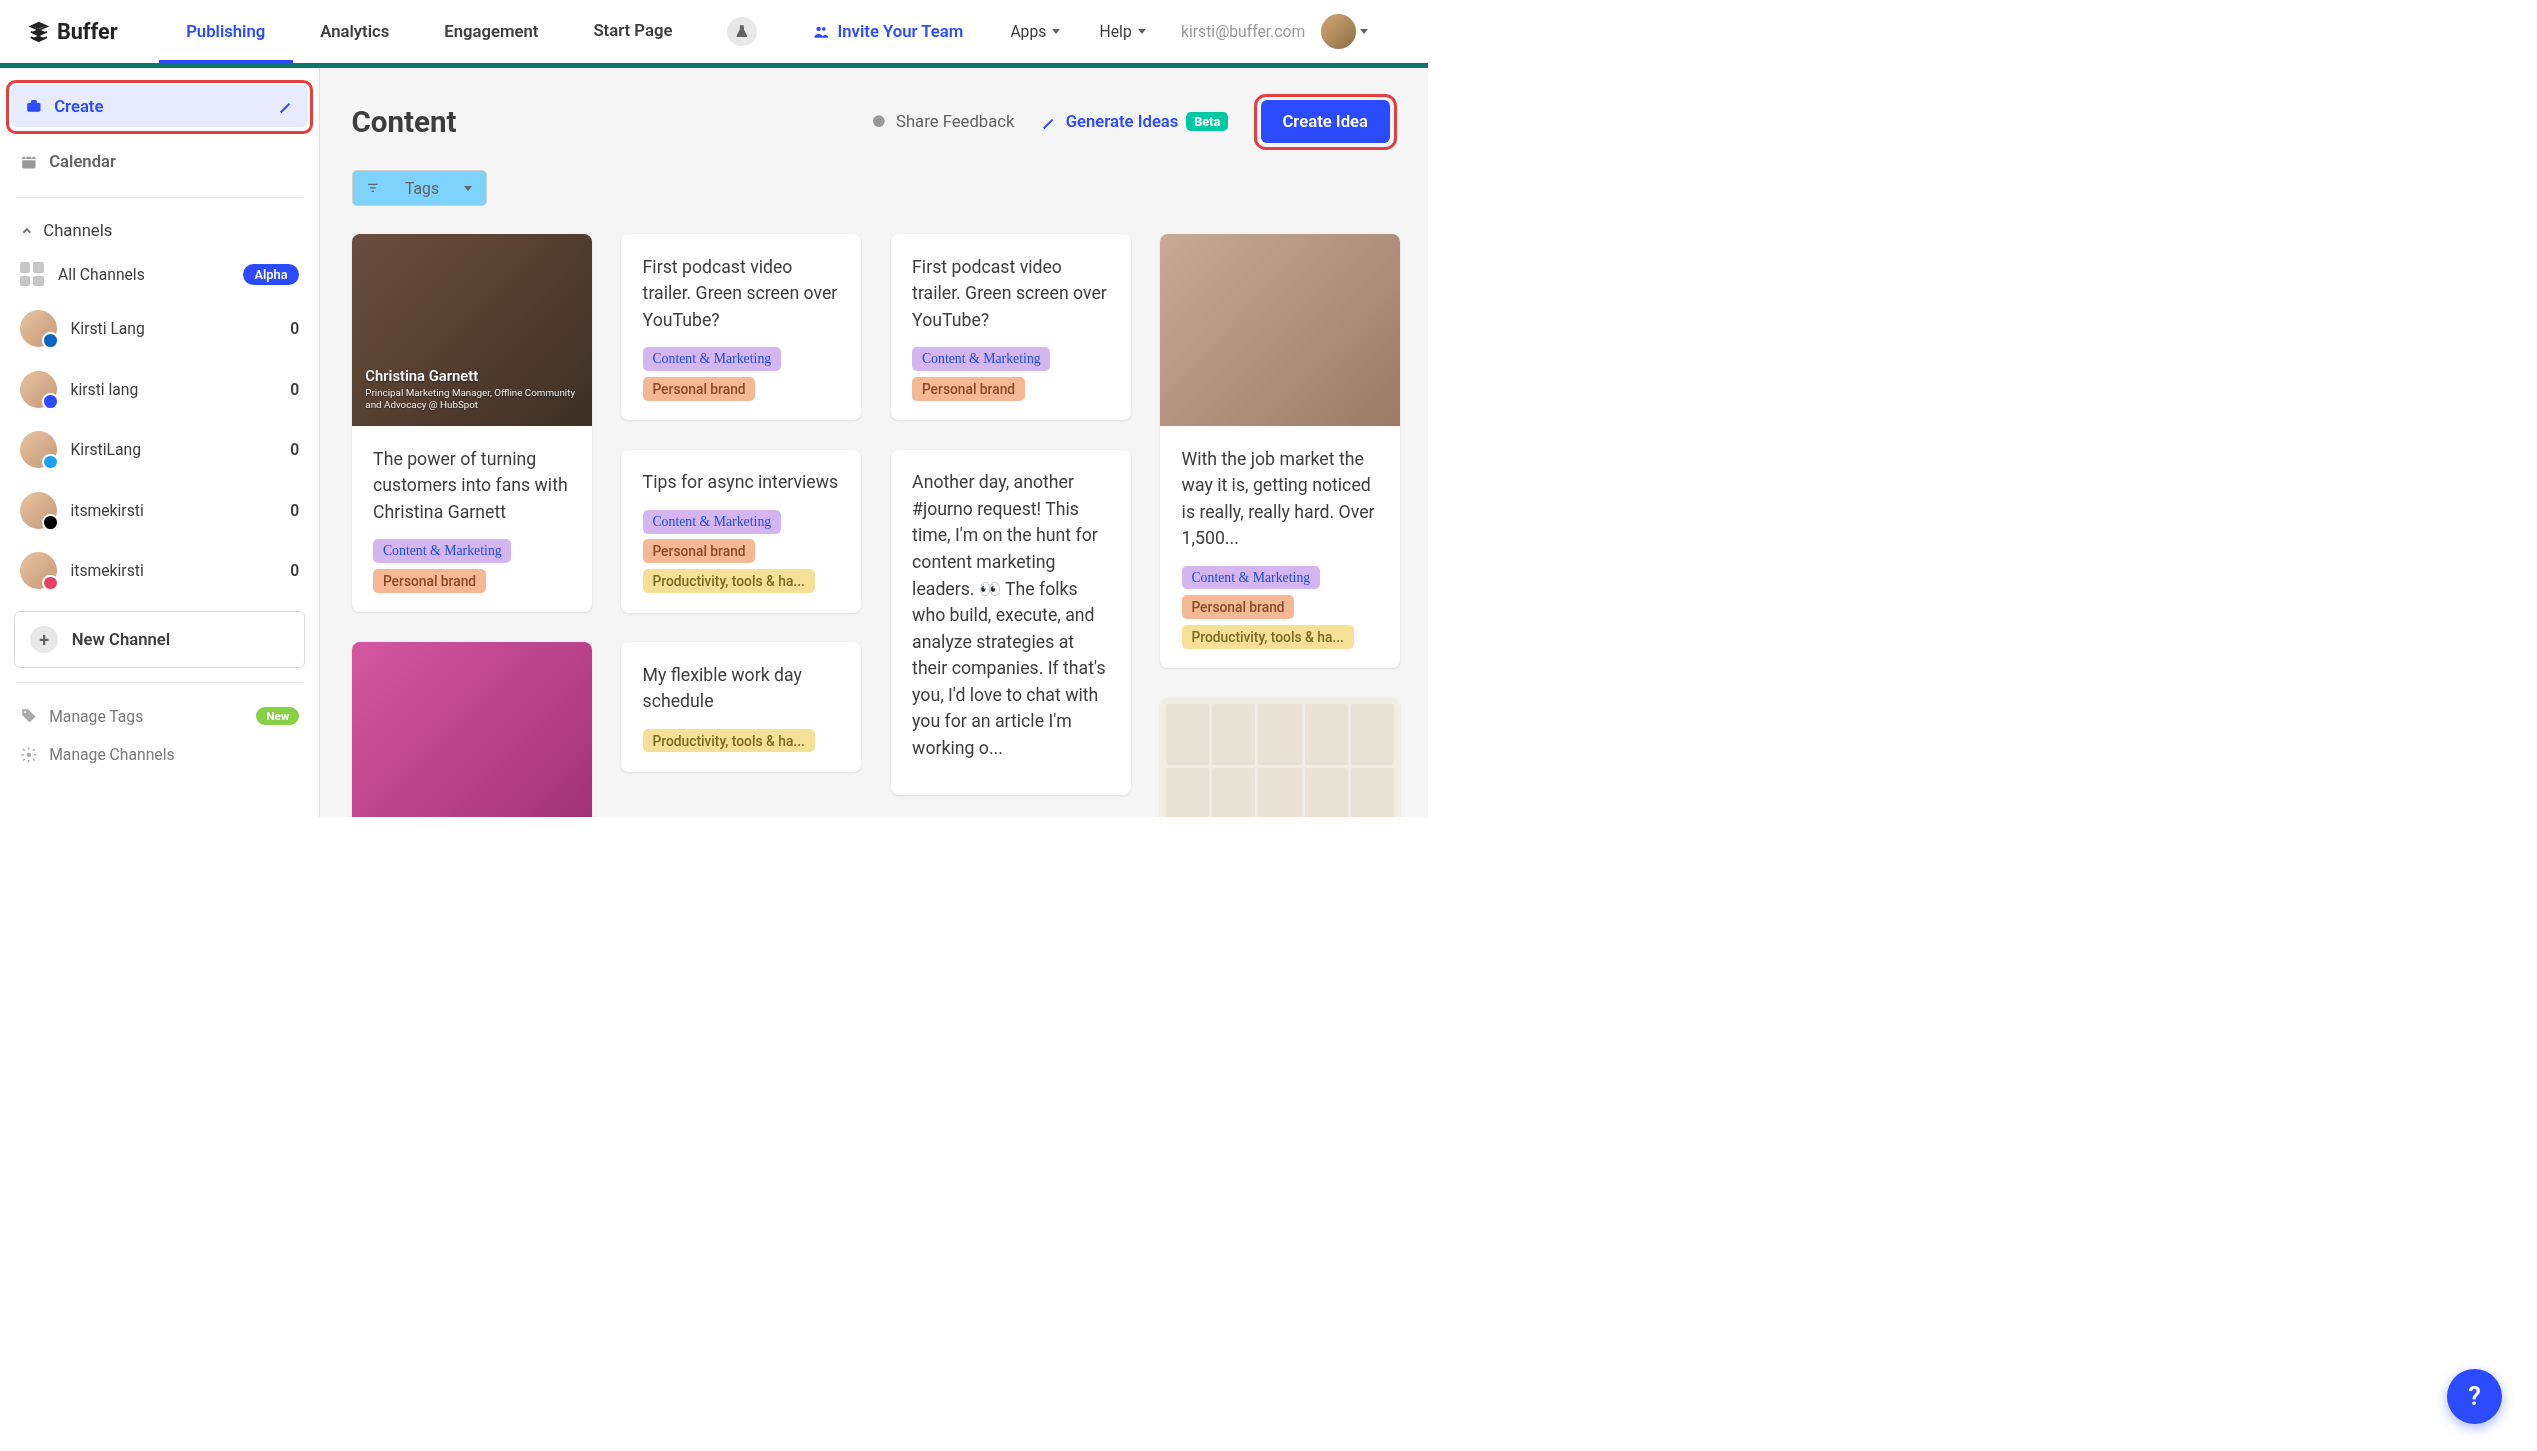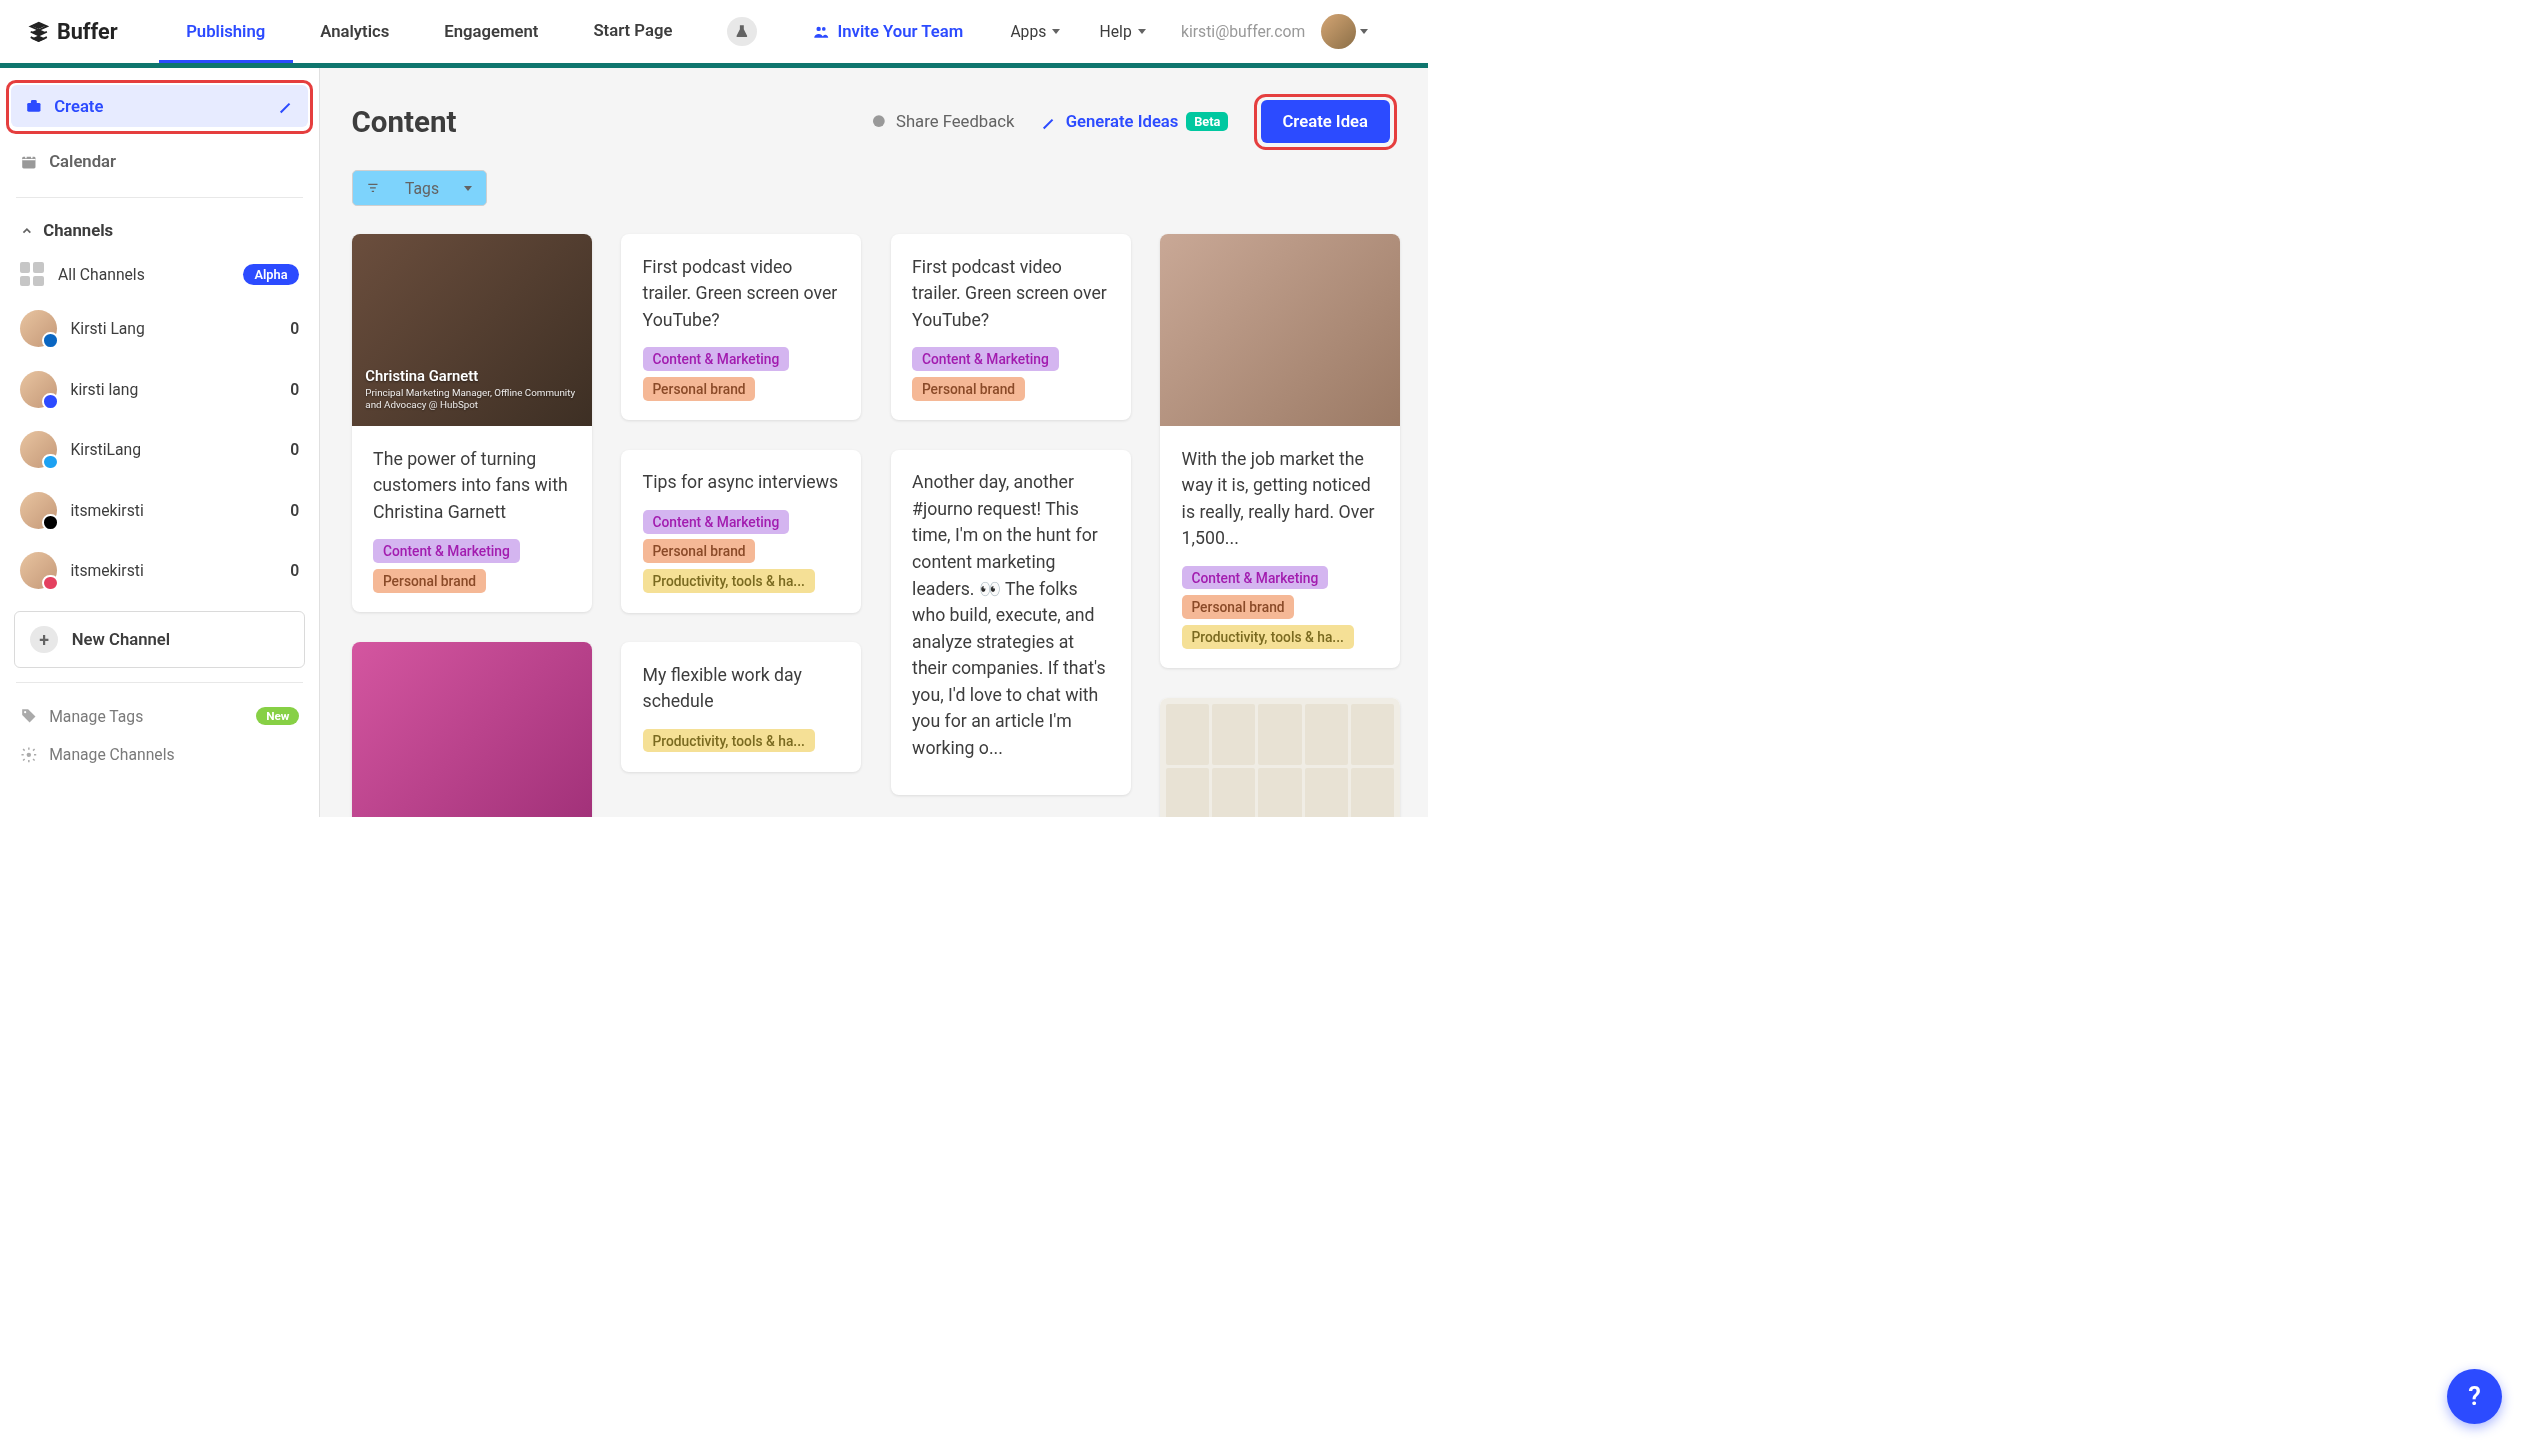--- a/index.html
+++ b/index.html
@@ -25,21 +25,21 @@
 .sidebar { width: 320px; border-right: 1px solid #e0e0e0; padding: 11.8px 5.9px; overflow-y: auto; }
 .content { flex: 1; background: #f5f5f5; padding: 25.6px 31.5px; overflow-y: auto; position: relative; }
 
 
 .sb-item { display: flex; align-items: center; padding: 11.8px 13.8px; border-radius: 5.9px; cursor: pointer; font-size: 16.7px; font-weight: 600; color: #636363; gap: 11.8px; margin-bottom: 2px; }
 .sb-item.active { background: #e7ebff; color: #2c4bff; }
 .sb-highlight { border: 3px solid #e53e3e; border-radius: 9.8px; padding: 2px; margin-bottom: 5.9px; }
 .sb-item .spacer { flex: 1; }
 .sb-wand { color: #2c4bff; }
 .sb-divider { height: 0; border-top: 1px solid #e8e8e8; margin: 13.8px 9.8px; }
-.sb-section-header { display: flex; align-items: center; gap: 9.8px; padding: 9.8px 13.8px; font-weight: 700; font-size: 16.7px; color: #3d3d3d; cursor: pointer; }
+.sb-section-header { display: flex; align-items: center; gap: 9.8px; padding: 9.8px 13.8px; font-weight: 400; font-size: 16.7px; color: #3d3d3d; cursor: pointer; }
 .sb-channel { display: flex; align-items: center; padding: 11.8px 13.8px; cursor: pointer; font-size: 15.7px; color: #3d3d3d; gap: 13.8px; }
 .sb-channel .count { margin-left: auto; font-weight: 600; }
 .sb-allch-icon { display: grid; grid-template-columns: 10.8px 10.8px; grid-template-rows: 10.8px 10.8px; gap: 3px; }
 .sb-allch-icon span { background: #c6c6c6; border-radius: 2px; }
 .badge-alpha { background: #2c4bff; color: #fff; border-radius: 11.8px; padding: 3px 11.8px; font-size: 12.8px; font-weight: 600; margin-left: auto; }
 .sb-avatar-wrap { position: relative; width: 37px; height: 37px; }
 .sb-avatar { width: 37px; height: 37px; border-radius: 50%; background: linear-gradient(135deg,#e8c4a0,#c49878); }
 .sb-net { position: absolute; bottom: -2px; right: -2px; width: 16.7px; height: 16.7px; border-radius: 50%; border: 2px solid #fff; }
 .net-li { background: #0a66c2; }
 .net-gb { background: #2c4bff; }
@@ -67,21 +67,21 @@
 .card { background: #fff; border-radius: 7.9px; box-shadow: 0 1px 3px rgba(0,0,0,0.1); overflow: hidden; display: flex; flex-direction: column; }
 .card-img { width: 100%; height: 192px; background: linear-gradient(135deg,#8b6f5c,#5d4a3e); position: relative; }
 .card-img.p1 { background: linear-gradient(135deg,#6b4e3d,#3d2f24); }
 .card-img.p2 { background: linear-gradient(135deg,#c9a896,#9b7a65); }
 .card-img.p3 { background: linear-gradient(135deg,#d456a0,#a03078); }
 .card-img-label { position: absolute; bottom: 13.8px; left: 13.8px; color: #fff; font-size: 12.8px; font-weight: 600; text-shadow: 0 1px 2px rgba(0,0,0,0.5); line-height: 1.3; }
 .card-body { padding: 19.7px 21.6px; }
 .card-text { font-size: 17.7px; color: #3d3d3d; line-height: 1.5; margin-bottom: 13.8px; }
 .card-tags { display: flex; flex-wrap: wrap; gap: 5.9px; }
 .tag { border-radius: 4.9px; padding: 3.9px 9.8px; font-size: 13.8px; font-weight: 500; }
-.tag-purple { background: #d4b5f0; color: #a21caf; }
+.tag-purple { background: #d4b5f0; color: #1d4ed8; font-family: Liberation Serif, serif; }
 .tag-orange { background: #f5b896; color: #8a4a28; }
 .tag-yellow { background: #f5e096; color: #7a6a20; text-align: right; }
 .column { display: flex; flex-direction: column; gap: 29.5px; }
 
 
 .fab { position: fixed; right: 35px; bottom: 27.5px; width: 55px; height: 55px; border-radius: 50%; background: #2c4bff; color: #fff; display: flex; align-items: center; justify-content: center; font-size: 25.6px; font-weight: 600; cursor: pointer; box-shadow: 0 3.9px 11.8px rgba(44,75,255,0.4); }
 
 .chev-down { width: 0; height: 0; border-left: 4.9px solid transparent; border-right: 4.9px solid transparent; border-top: 5.9px solid #636363; display: inline-block; }
 .small-preview { height: 138px; background: #f0ede5; display: grid; grid-template-columns: repeat(5,1fr); gap: 3px; padding: 5.9px; }
 .small-preview div { background: #e8e2d4; border-radius: 2px; }

